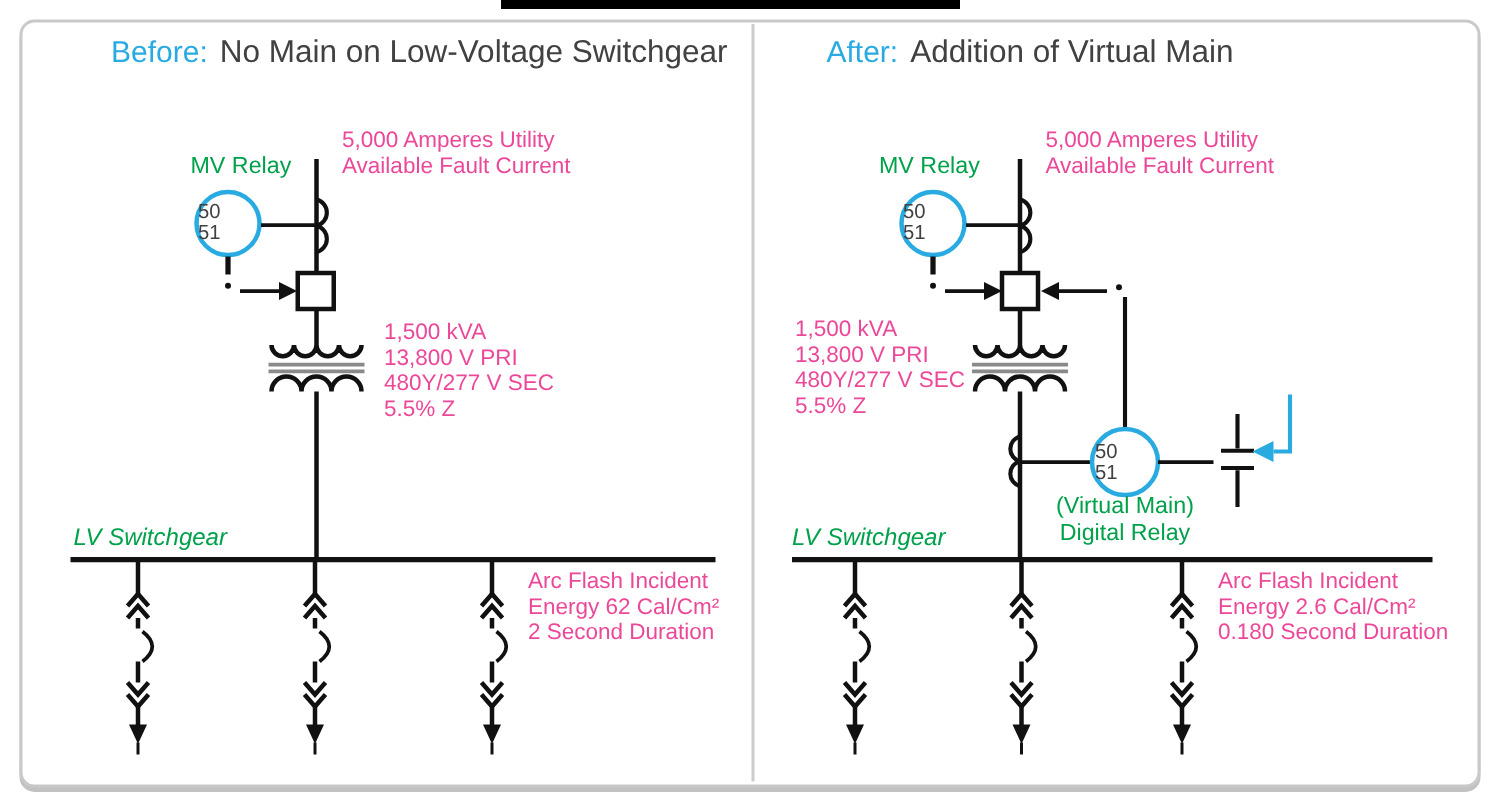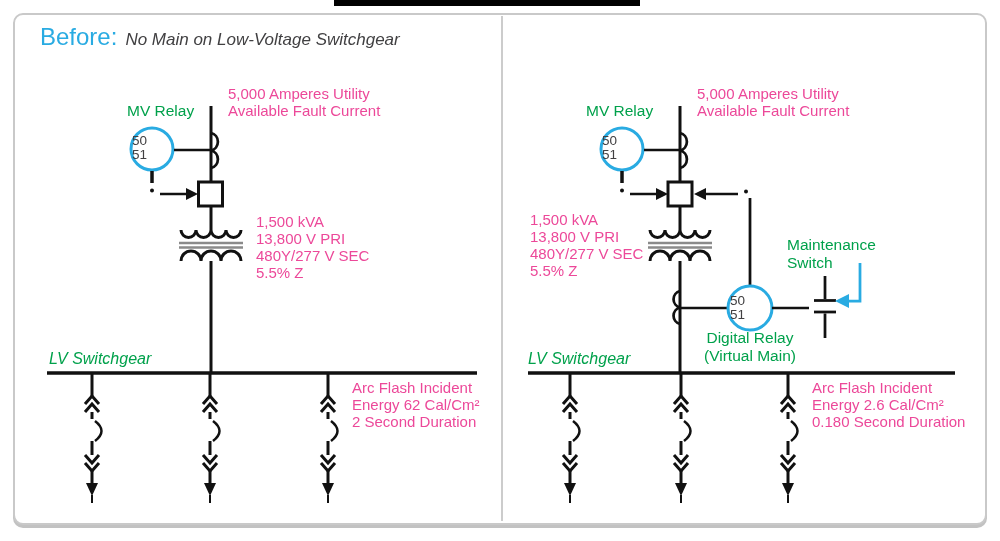--- a/index.html
+++ b/index.html
@@ -9,22 +9,22 @@
          border:2px solid #c9c9c9;border-radius:10px;box-shadow:0 3px 0 #c2c2c2;}
   .divider{position:absolute;left:501px;top:16px;width:2px;height:505px;background:#cccccc;}
   .topbar{position:absolute;left:334px;top:0;width:306px;height:6px;background:#000;}
   svg.diagram{position:absolute;left:0;top:0;}
   .t{position:absolute;white-space:nowrap;}
   .cyan{color:#29ABE2}
   .green{color:#00A14B}
   .gray{color:#ec4899}
   .dark{color:#414042}
   .title-row{display:flex;align-items:baseline;gap:8px;}
-  .title-prefix{font-size:24px;}
-  .title-main{font-size:17px;font-style:italic;}
+  .title-prefix{font-size:20px;margin-left:34px;}
+  .title-main{font-size:21px;}
   .lbl{font-size:15.5px;line-height:18px;}
   .note{font-size:15px;line-height:17px;}
   .nums{font-size:13.5px;line-height:14px;text-align:left;width:40px;}
   .ctr{text-align:center;}
   .buslbl{font-size:16px;font-style:italic;}
 </style>
 </head>
 <body>
 
 <div class="stage">
@@ -176,20 +176,24 @@
   </div>
 
   <div class="t green buslbl" style="left:49px;top:350px">LV Switchgear</div>
 
   <div class="t gray note" style="left:352px;top:379px">
     <div>Arc Flash Incident</div>
     <div>Energy 62 Cal/Cm²</div>
     <div>2 Second Duration</div>
   </div>
 
+  <div class="t title-row" style="left:517px;top:23px">
+    <span class="cyan title-prefix">After:</span>
+    <span class="dark title-main">Addition of Virtual Main</span>
+  </div>
 
   <div class="t green lbl" style="left:586px;top:102px">MV Relay</div>
 
   <div class="t gray note" style="left:697px;top:85px">
     <div>5,000 Amperes Utility</div>
     <div>Available Fault Current</div>
   </div>
 
   <div class="t dark nums" style="left:602px;top:134px">
     <div>50</div>
@@ -202,28 +206,24 @@
     <div>480Y/277 V SEC</div>
     <div>5.5% Z</div>
   </div>
 
   <div class="t dark nums" style="left:730px;top:294px">
     <div>50</div>
     <div>51</div>
   </div>
 
   <div class="t green lbl ctr" style="left:670px;top:329px;width:160px">
+    <div>(Virtual Main)</div>
     <div>Digital Relay</div>
-    <div>(Virtual Main)</div>
-  </div>
-
-  <div class="t green lbl" style="left:787px;top:236px">
-    <div>Maintenance</div>
-    <div>Switch</div>
-  </div>
+  </div>
+
 
   <div class="t green buslbl" style="left:528px;top:350px">LV Switchgear</div>
 
   <div class="t gray note" style="left:812px;top:379px">
     <div>Arc Flash Incident</div>
     <div>Energy 2.6 Cal/Cm²</div>
     <div>0.180 Second Duration</div>
   </div>
 
 </div>

